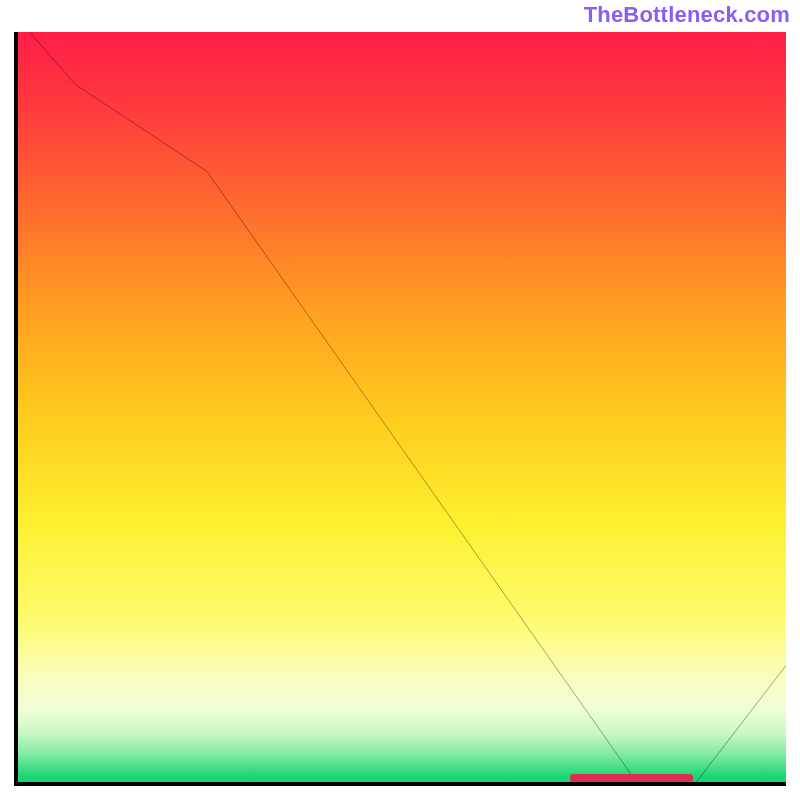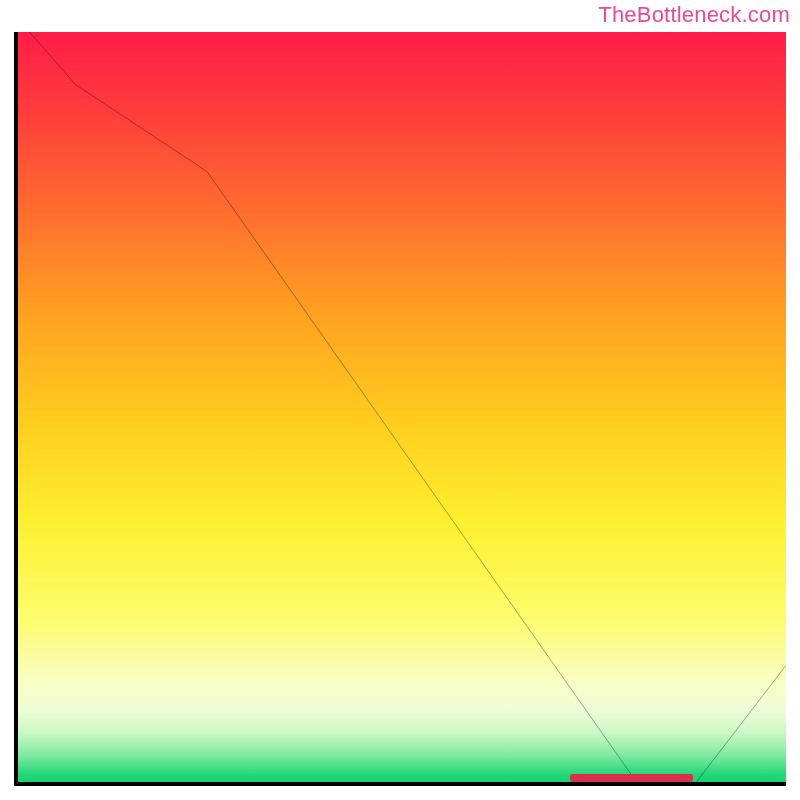--- a/index.html
+++ b/index.html
@@ -14,22 +14,22 @@
     position: relative;
     width: 800px;
     height: 800px;
     overflow: hidden;
   }
   .attribution {
     position: absolute;
     top: 2px;
     right: 10px;
     font-size: 22px;
-    font-weight: normal;
-    color: #ec4899;
+    font-weight: bold;
+    color: #8b5cf6;
     letter-spacing: 0.2px;
   }
   .plot {
     position: absolute;
     left: 14px;
     top: 32px;
     width: 772px;
     height: 754px;
   }
   .gradient {

